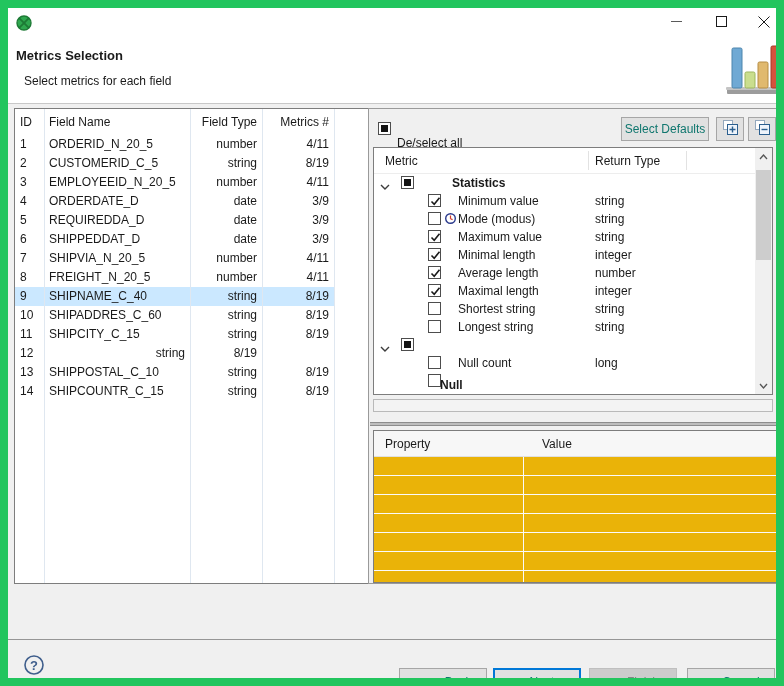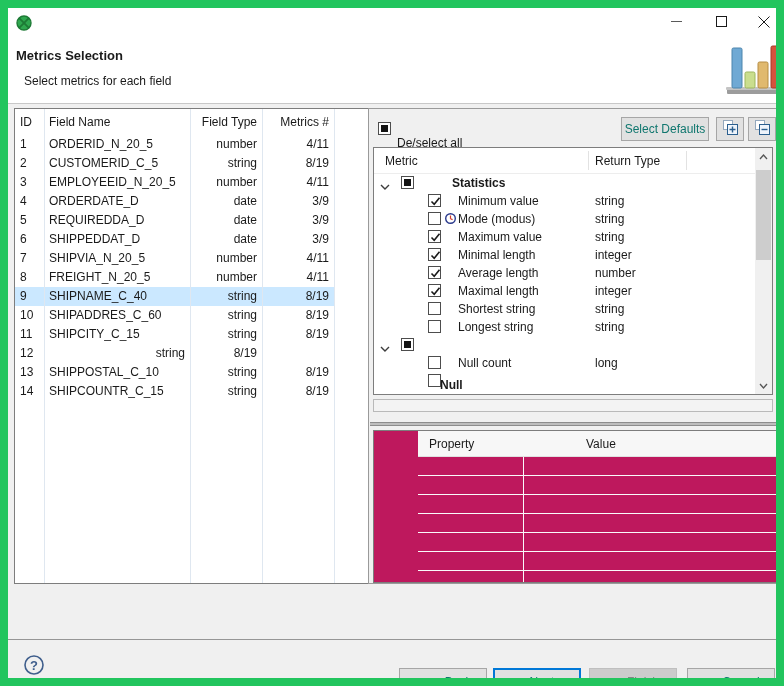--- a/index.html
+++ b/index.html
@@ -69,21 +69,21 @@
   .varrow { position:absolute; left:0; width:17px; height:17px; display:flex; align-items:center; justify-content:center; }
   .vthumb { position:absolute; left:1px; width:15px; background:#cdcdcd; }
 
   .hbar { position:absolute; left:4px; top:290px; width:400px; height:13px;
           background:#f3f3f3; border:1px solid #b9b9b9; }
   .sash { position:absolute; left:1px; top:313px; width:412px; height:4px;
           background:#bdbdbd; border-top:1px solid #8c8c8c; border-bottom:1px solid #8c8c8c; }
 
   
   .prop { position:absolute; left:4px; top:321px; width:409px; height:153px;
-          background:#be185d; border:1px solid #7d7d7d; overflow:hidden;padding-left:44px; }
+          background:#eab308; border:1px solid #7d7d7d; overflow:hidden; }
   .prop-head { position:relative; height:26px; background:#f7f7f7; border-bottom:1px solid #e0e0e0; }
   .prop-head span { position:absolute; top:0; line-height:26px; }
   .prow { height:19px; border-bottom:1px solid #fafafa; }
   .prop .vline { position:absolute; left:149px; top:0; width:1px; height:140px; background:#fafafa; }
 
   
   .footer-sep { position:absolute; left:0; top:631px; width:780px; height:1px; background:#969696; }
   .footer { position:absolute; left:0; top:632px; width:780px; height:50px; background:#f0f0f0; }
   .help { position:absolute; left:15px; top:14px; width:22px; height:22px; }
   .fbtn { position:absolute; top:28px; width:88px; height:28px;padding-left:20px; }

